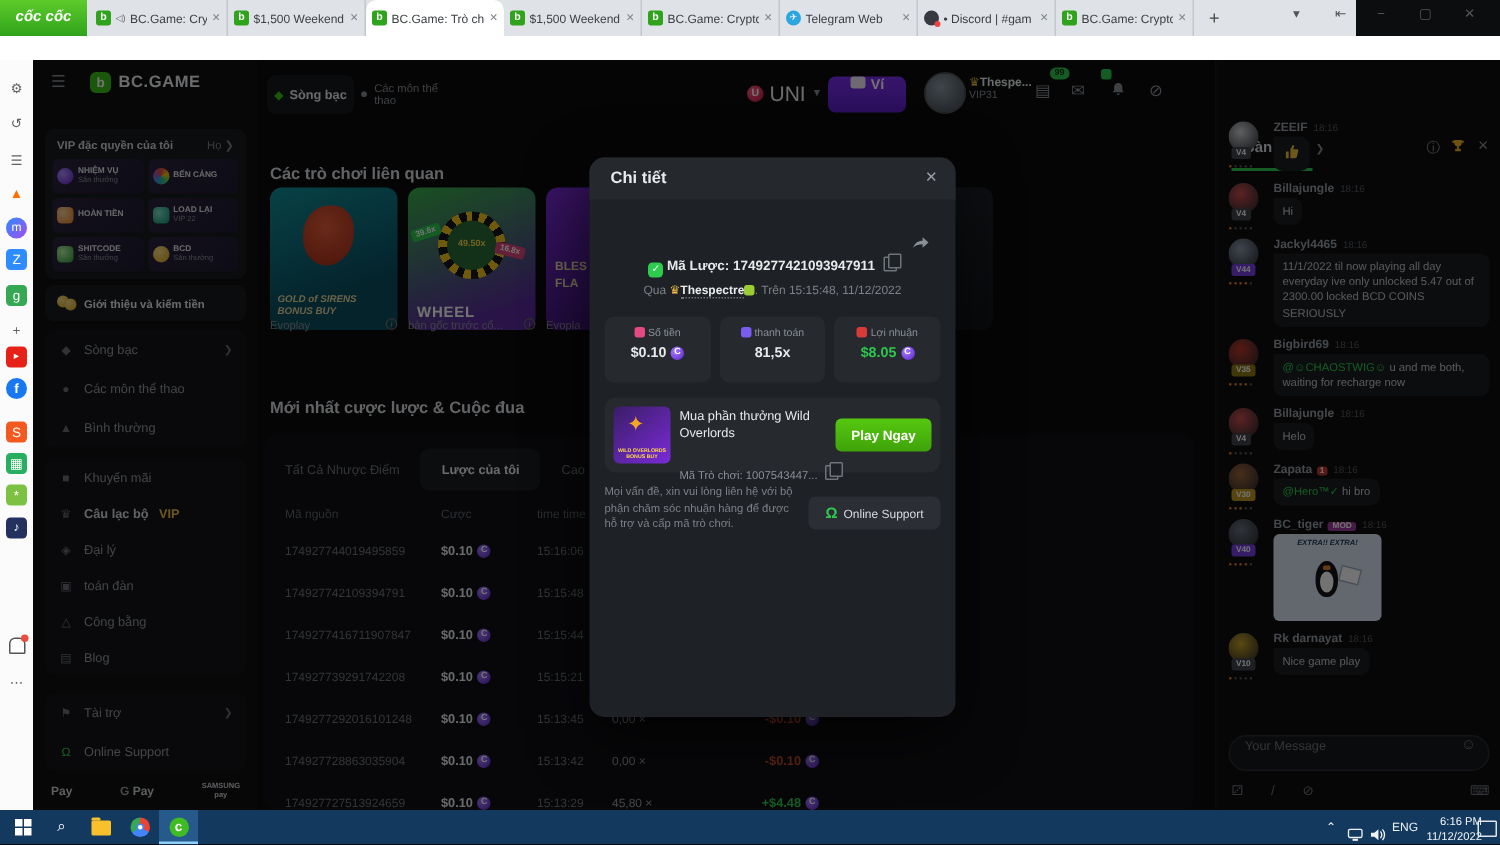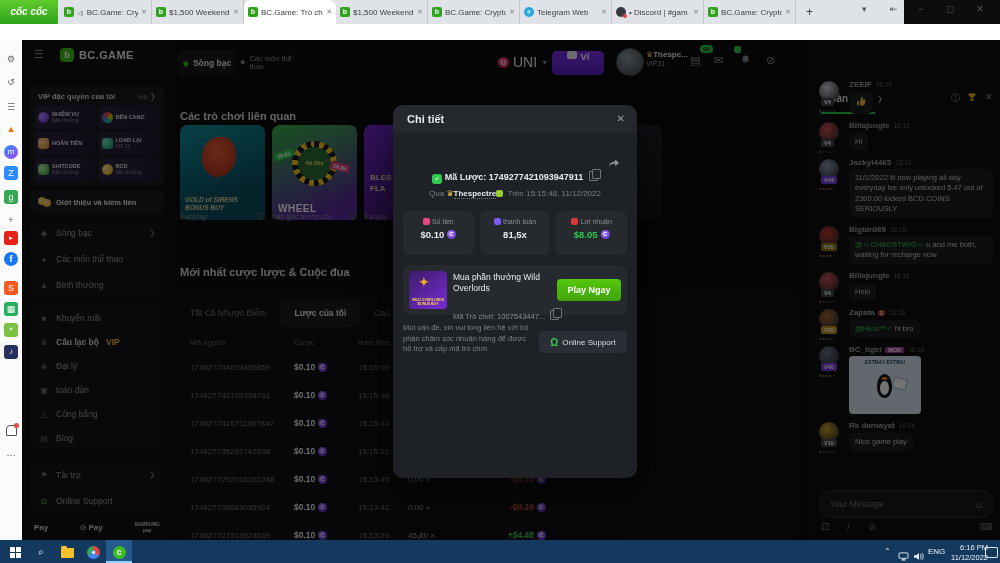--- a/index.html
+++ b/index.html
@@ -180,21 +180,21 @@
   .mmod{background:#a03a9e;color:#fff;font-size:5.5px;border-radius:2px;padding:0 3px;margin-left:3px;}
   .mflag{background:#c0392b;color:#fff;font-size:5.5px;border-radius:2px;padding:0 2px;margin-left:3px;}
   .mbubble{display:inline-block;background:#1b1e22;border-radius:0 6px 6px 6px;padding:4px 6px;font-size:7.5px;color:#c3c7cc;margin-top:2px;max-width:132px;line-height:1.35;}
   .mention{color:#2ecc4e;}
   .meme{width:72px;height:58px;background:#d9e6f2;border-radius:4px;position:relative;margin-top:2px;overflow:hidden;}
   .meme .cap{position:absolute;top:3px;left:0;width:100%;text-align:center;font-size:5px;font-weight:bold;color:#1d3557;font-style:italic;}
   .peng{position:absolute;left:28px;top:18px;width:15px;height:24px;background:#15161a;border-radius:50% 50% 45% 45%;}
   .peng::after{content:"";position:absolute;left:3px;top:7px;width:9px;height:14px;background:#fff;border-radius:50%;}
   .peng::before{content:"";position:absolute;left:5px;top:3px;width:5px;height:3px;background:#e67e22;border-radius:1px;z-index:2;}
   .paper{position:absolute;left:44px;top:22px;width:12px;height:9px;background:#fff;border:1px solid #9db2c4;transform:rotate(14deg);}
-  #chat-inputwrap{position:absolute;left:8px;top:450px;width:174px;height:24px;background:#17191c;border:1px solid #2a2d33;border-radius:12px;display:flex;align-items:center;padding:13px 8px;box-sizing:border-box;}
+  #chat-inputwrap{position:absolute;left:8px;top:450px;width:174px;height:24px;background:#17191c;border:1px solid #2a2d33;border-radius:12px;display:flex;align-items:flex-start;padding:0 8px;box-sizing:border-box;}
   #chat-inputwrap input{background:transparent;border:none;outline:none;color:#9aa0a6;font-size:8.5px;width:100%;font-family:inherit;}
   .smiley{color:#6f747a;font-size:10px;}
   #chat-tools{position:absolute;left:10px;top:482px;width:172px;color:#6f747a;font-size:9px;}
   .ctool{margin-right:16px;}
   .ckb{float:right;}
   
   #modal{left:371px;top:65px;width:244px;height:373px;background:#1e2125;border-radius:10px;z-index:60;
     box-shadow:0 12px 40px rgba(0,0,0,.65);}
   #modal-head{position:absolute;left:0;top:0;width:244px;height:28px;background:#25282d;border-radius:10px 10px 0 0;}
   #modal-title{position:absolute;left:14px;top:8px;color:#e8eaec;font-size:11px;font-weight:bold;}

